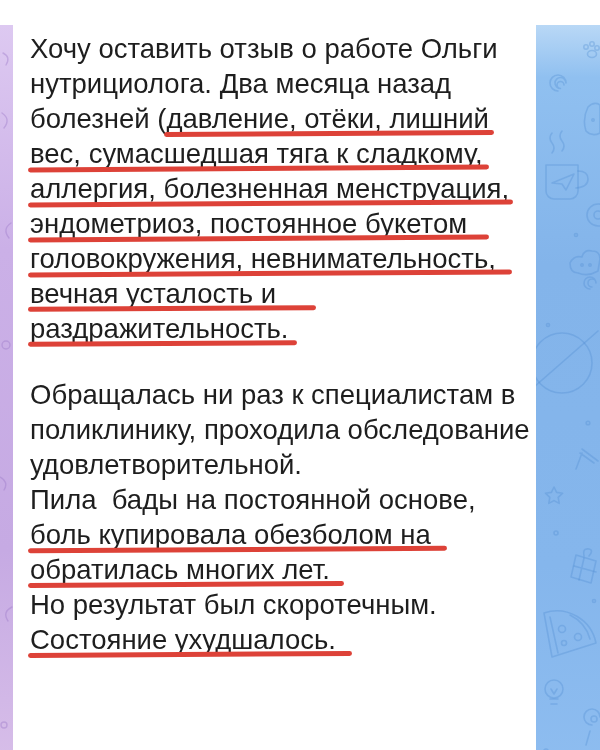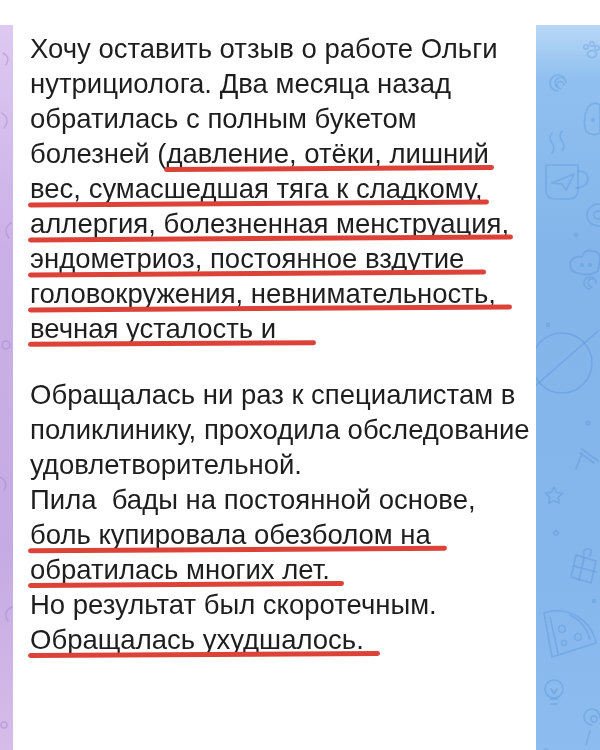--- a/index.html
+++ b/index.html
@@ -50,36 +50,36 @@
         <circle cx="4" cy="700" r="3"></circle>
         <path d="M3 28q8 4 3 12"></path>
       </g>
     </svg>
   </div>
 
   <div class="bubble">
     <div class="msg">
         <div class="line">Хочу оставить отзыв о работе Ольги</div>
         <div class="line">нутрициолога. Два месяца назад</div>
-        <div class="line">обратилась с полным букетом</div>
         <div class="line"><span>болезней (</span><span class="marked" style="--ov: 6px;">давление, отёки, лишний</span></div>
         <div class="line"><span class="marked" style="--ov: 6px;">вес, сумасшедшая тяга к сладкому,</span></div>
         <div class="line"><span class="marked" style="--ov: 4px;">аллергия, болезненная менструация,</span></div>
-        <div class="line"><span class="marked" style="--ov: 22px;">эндометриоз, постоянное вздутие</span></div>
+        <div class="line"><span class="marked" style="--ov: 22px;">эндометриоз, постоянное букетом</span></div>
         <div class="line"><span class="marked" style="--ov: 16px;">головокружения, невнимательность,</span></div>
         <div class="line"><span class="marked" style="--ov: 40px;">вечная усталость и</span></div>
+        <div class="line"><span class="marked" style="--ov: 8px;">раздражительность.</span></div>
         <div class="line gap"></div>
         <div class="line">Обращалась ни раз к специалистам в</div>
         <div class="line">поликлинику, проходила обследование</div>
         <div class="line">удовлетворительной.</div>
         <div class="line">Пила  бады на постоянной основе,</div>
         <div class="line"><span class="marked" style="--ov: 16px;">боль купировала обезболом на</span></div>
         <div class="line"><span class="marked" style="--ov: 14px;">обратилась многих лет.</span></div>
         <div class="line">Но результат был скоротечным.</div>
-        <div class="line"><span class="marked" style="--ov: 16px;">Обращалась ухудшалось.</span></div>
+        <div class="line"><span class="marked" style="--ov: 16px;">Состояние ухудшалось.</span></div>
       </div>
   </div>
 
   <div class="strip-right">
     <svg width="64" height="750" viewBox="0 0 64 750">
       <g fill="none" stroke="#4f8bd0" stroke-opacity="0.33" stroke-width="1.6" stroke-linecap="round" stroke-linejoin="round">
         <g>
           <circle cx="50" cy="22" r="2.2"></circle>
             <circle cx="56" cy="19" r="2.2"></circle>
             <circle cx="61" cy="23" r="2.2"></circle>

